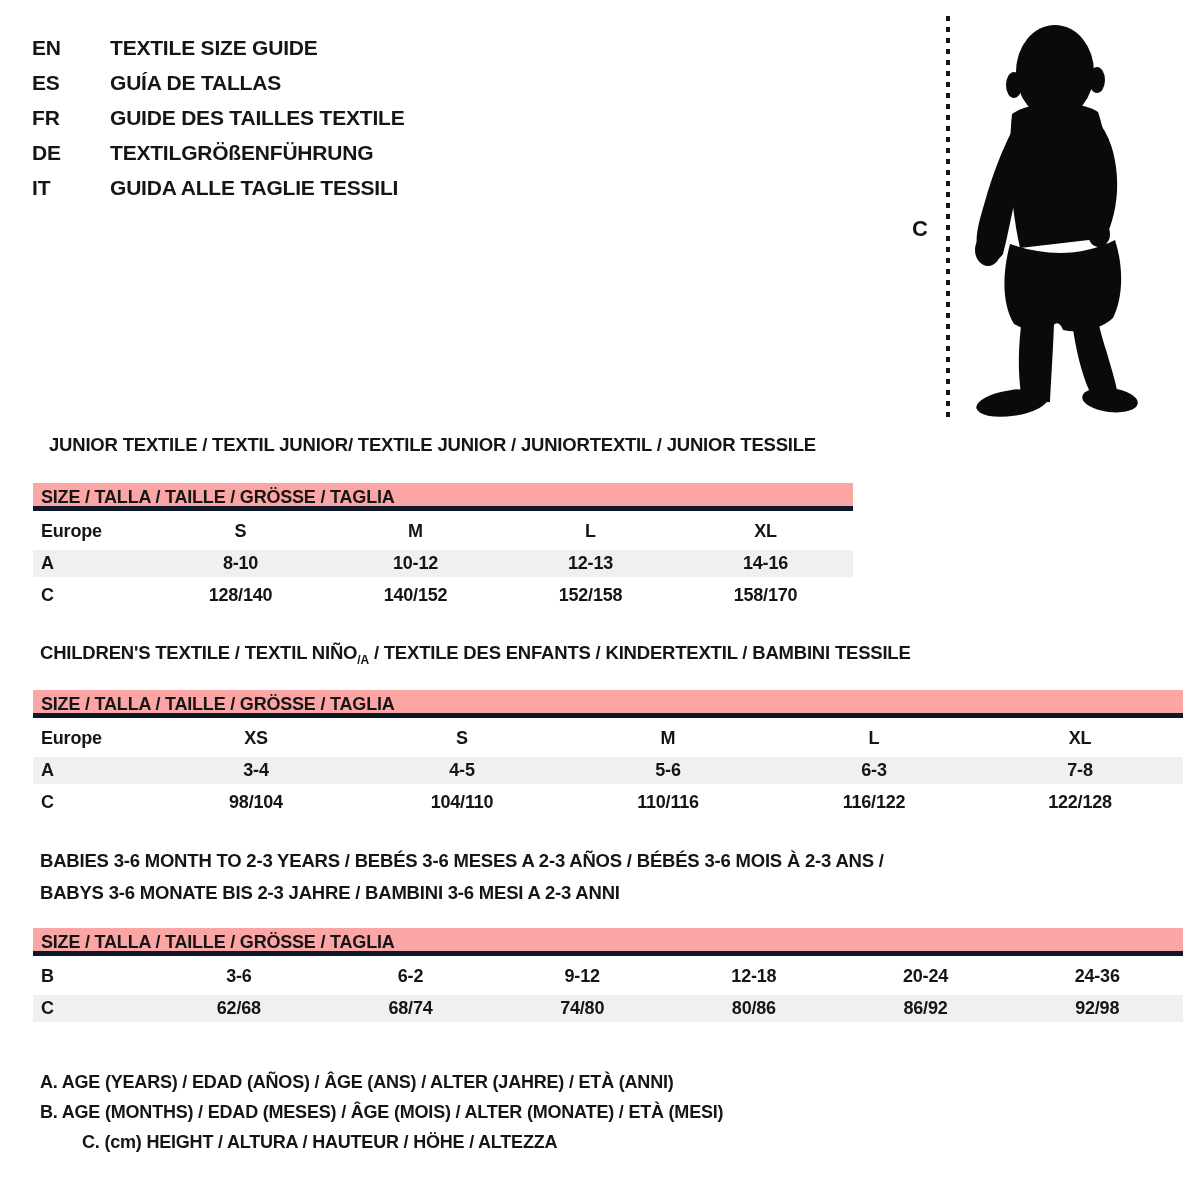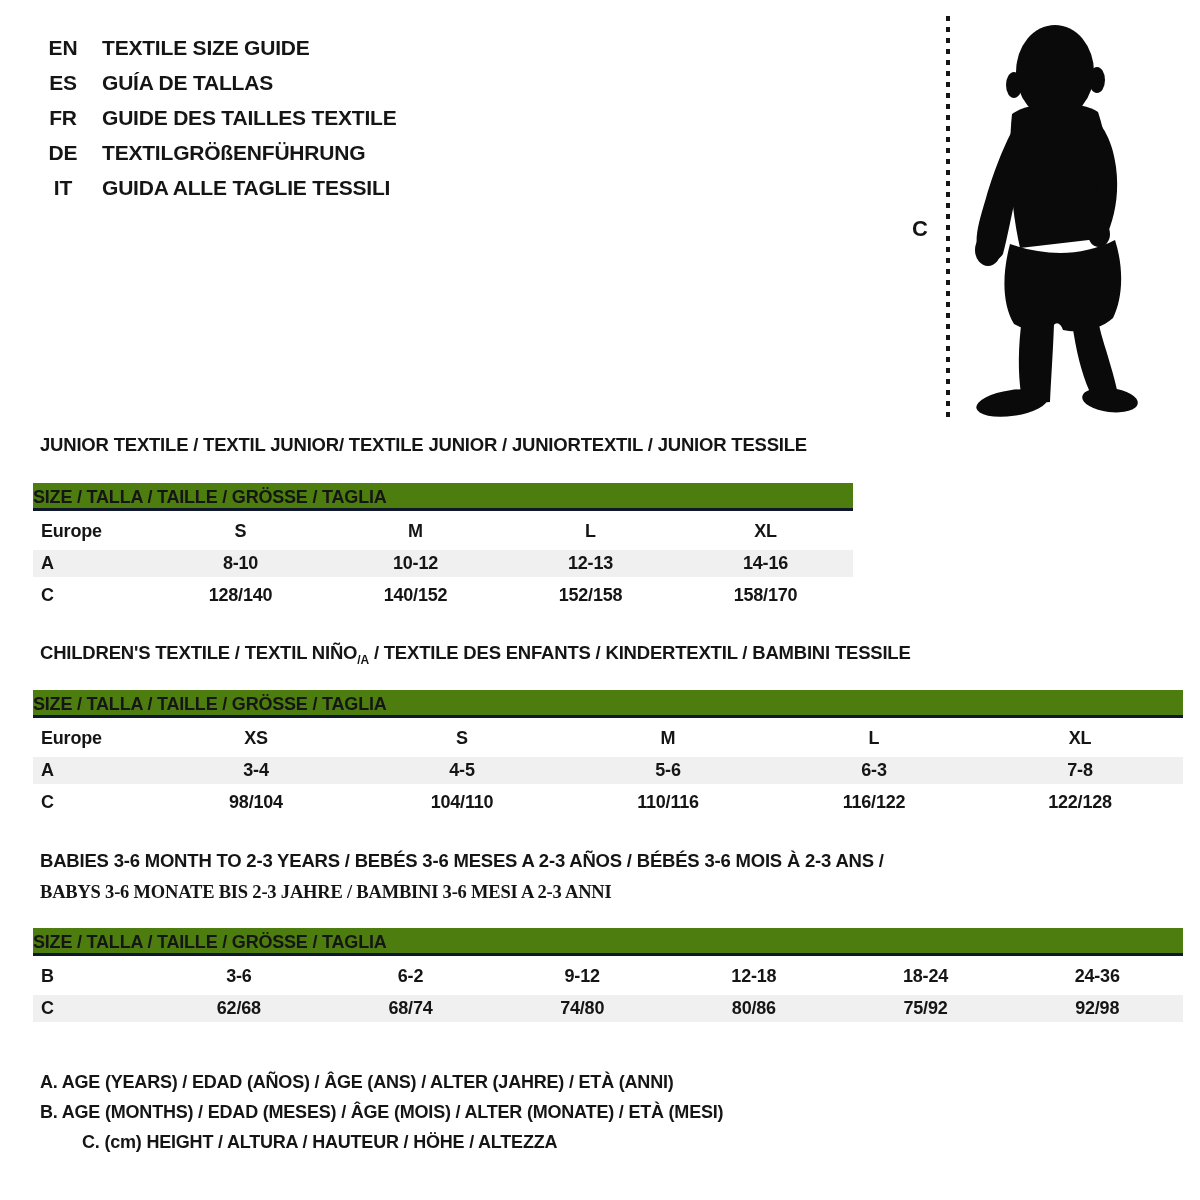--- a/index.html
+++ b/index.html
@@ -5,42 +5,42 @@
   * { margin:0; padding:0; box-sizing:border-box; }
   html,body { background:#ffffff; }
   .page {
     position:relative; width:1200px; height:1200px; background:#ffffff;
     font-family:"Liberation Sans","DejaVu Sans",sans-serif;
     color:#151515; font-weight:700; letter-spacing:-0.2px; overflow:hidden;
   }
   .abs { position:absolute; }
 
   
-  .lang-list { left:24px; top:30px;text-align:center; }
+  .lang-list { left:32px; top:30px; }
   .lang-row { display:flex; height:35px; line-height:35px; font-size:21px; }
   .lang-code { width:78px; }
   .lang-title { white-space:nowrap; }
 
   
   .measure-line {
     left:946px; top:16px; width:4px; height:402px;
     background:repeating-linear-gradient(to bottom,#151515 0 5px,transparent 5px 11px);
   }
   .c-label { left:912px; top:216px; font-size:22px; }
   .toddler { left:960px; top:12px; }
 
   
   .section-heading { font-size:18.5px; white-space:nowrap; }
   .sub { font-size:12px; vertical-align:sub; }
 
   
   .sizetable { }
   .size-bar {
-    height:28px; line-height:28px; background:#4d7c0f;
-    border-bottom:3px solid #0f172a; padding-left:0; font-size:18px;
+    height:28px; line-height:28px; background:#fca5a5;
+    border-bottom:5px solid #0f172a; padding-left:8px; font-size:18px;
   }
   .size-bar { margin-bottom:7px; }
   .trow { display:flex; height:27px; line-height:27px; margin-bottom:5px; font-size:18px; }
   .trow .cell { flex:1; text-align:center; white-space:nowrap; }
   .trow .cell.label { flex:0 0 120px; text-align:left; padding-left:8px; }
   .trow.alt { background:#f0f0f0; }
 
   
   .footnote { font-size:18px; white-space:nowrap; }
 </style>
@@ -91,21 +91,21 @@
 
     <path d="M50 232 C42 262 42 292 54 312 C70 321 85 323 91 318 C94 309 100 309 103 318 C120 322 141 317 153 306 C163 286 164 256 155 228 C120 246 82 243 50 232 Z"></path>
 
     <path d="M62 306 C58 335 58 360 61 382 L64 392 L90 390 C91 368 93 340 94 312 Z"></path>
     <ellipse cx="52" cy="391" rx="36" ry="13" transform="rotate(-8 52 391)"></ellipse>
 
     <path d="M112 310 C116 340 122 362 129 378 C133 388 137 393 141 395 L159 390 C158 378 152 358 146 338 C142 325 140 318 138 308 Z"></path>
     <ellipse cx="150" cy="388" rx="28" ry="12" transform="rotate(7 150 388)"></ellipse>
   </svg>
 
-  <div class="abs section-heading" style="left:40px; top:434px;">JUNIOR TEXTILE / TEXTIL JUNIOR/ TEXTILE JUNIOR / JUNIORTEXTIL / JUNIOR TESSILE</div>
+  <div class="abs section-heading" style="left:49px; top:434px;">JUNIOR TEXTILE / TEXTIL JUNIOR/ TEXTILE JUNIOR / JUNIORTEXTIL / JUNIOR TESSILE</div>
 
   <div class="abs sizetable" style="left:33px; top:483px; width:820px;">
     <div class="size-bar">SIZE / TALLA / TAILLE / GRÖSSE / TAGLIA</div>
     <div class="trow">
       <div class="cell label">Europe</div>
       <div class="cell">S</div>
       <div class="cell">M</div>
       <div class="cell">L</div>
       <div class="cell">XL</div>
     </div>
@@ -151,40 +151,40 @@
       <div class="cell label">C</div>
       <div class="cell">98/104</div>
       <div class="cell">104/110</div>
       <div class="cell">110/116</div>
       <div class="cell">116/122</div>
       <div class="cell">122/128</div>
     </div>
   </div>
 
   <div class="abs section-heading" style="left:40px; top:850px;">BABIES 3-6 MONTH TO 2-3 YEARS / BEBÉS 3-6 MESES A 2-3 AÑOS / BÉBÉS 3-6 MOIS À 2-3 ANS /</div>
-  <div class="abs section-heading" style="left:40px; top:882px;font-family:Liberation Serif, serif;">BABYS 3-6 MONATE BIS 2-3 JAHRE / BAMBINI 3-6 MESI A 2-3 ANNI</div>
+  <div class="abs section-heading" style="left:40px; top:882px;">BABYS 3-6 MONATE BIS 2-3 JAHRE / BAMBINI 3-6 MESI A 2-3 ANNI</div>
 
   <div class="abs sizetable" style="left:33px; top:928px; width:1150px;">
     <div class="size-bar">SIZE / TALLA / TAILLE / GRÖSSE / TAGLIA</div>
     <div class="trow">
       <div class="cell label">B</div>
       <div class="cell">3-6</div>
       <div class="cell">6-2</div>
       <div class="cell">9-12</div>
       <div class="cell">12-18</div>
-      <div class="cell">18-24</div>
+      <div class="cell">20-24</div>
       <div class="cell">24-36</div>
     </div>
     <div class="trow alt">
       <div class="cell label">C</div>
       <div class="cell">62/68</div>
       <div class="cell">68/74</div>
       <div class="cell">74/80</div>
       <div class="cell">80/86</div>
-      <div class="cell">75/92</div>
+      <div class="cell">86/92</div>
       <div class="cell">92/98</div>
     </div>
   </div>
 
   <div class="abs footnote" style="left:40px; top:1072px;">A. AGE (YEARS) / EDAD (AÑOS) / ÂGE (ANS) / ALTER (JAHRE) / ETÀ (ANNI)</div>
   <div class="abs footnote" style="left:40px; top:1102px;">B. AGE (MONTHS) / EDAD (MESES) / ÂGE (MOIS) / ALTER (MONATE) / ETÀ (MESI)</div>
   <div class="abs footnote" style="left:40px; top:1132px;margin-left:42px;">C. (cm) HEIGHT / ALTURA / HAUTEUR / HÖHE / ALTEZZA</div>
 
 </div>
 

